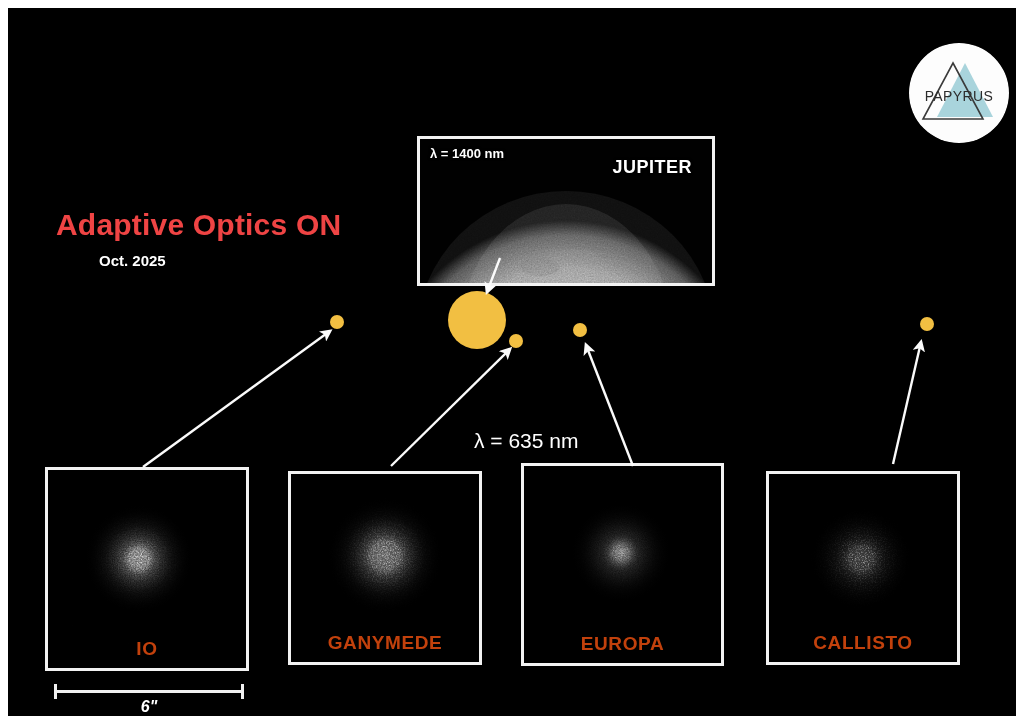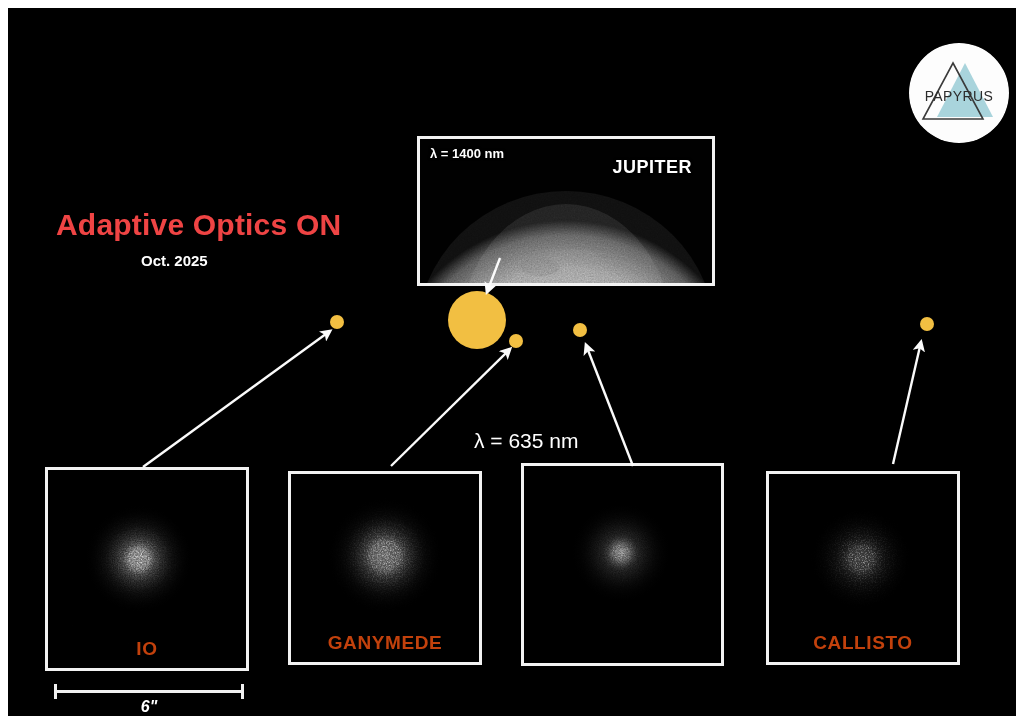--- a/index.html
+++ b/index.html
@@ -29,21 +29,21 @@
   #title-block { position: absolute; left: 48px; top: 200px; }
   #main-title {
     font-size: 30px;
     font-weight: bold;
     color: #ef4444;
     letter-spacing: 0.2px;
     white-space: nowrap;
   }
   #date-sub {
     margin-top: 10px;
-    margin-left: 85px;
+    margin-left: 43px;
     font-size: 15px;
     font-weight: bold;
     color: #ffffff;
     white-space: nowrap;
   }
 
   
   #jupiter-panel {
     position: absolute;
     left: 409px;
@@ -259,20 +259,21 @@
 
     <div class="moon-panel" id="panel-europa" style="left: 513px; top: 455px; width: 197px; height: 197px;">
       <div class="inner">
         <svg width="100%" height="100%" viewBox="0 0 191 191" preserveAspectRatio="none">
           <rect x="0" y="0" width="191" height="191" fill="#010101"></rect>
           <circle cx="94" cy="84" r="48" fill="url(#blobEur)" opacity="0.38"></circle>
           <circle cx="94" cy="84" r="21" fill="url(#blobEur)"></circle>
           <rect x="0" y="0" width="191" height="191" filter="url(#fnoise37)" opacity="0.5"></rect>
         </svg>
       </div>
+      <div class="moon-label">EUROPA</div>
     </div>
 
     <div class="moon-panel" id="panel-callisto" style="left: 758px; top: 463px; width: 188px; height: 188px;">
       <div class="inner">
         <svg width="100%" height="100%" viewBox="0 0 182 182" preserveAspectRatio="none">
           <rect x="0" y="0" width="182" height="182" fill="#010101"></rect>
           <circle cx="89" cy="82" r="50" fill="url(#blobCal)" opacity="0.40"></circle>
           <circle cx="89" cy="82" r="27" fill="url(#blobCal)"></circle>
           <rect x="0" y="0" width="182" height="182" filter="url(#fnoise53)" opacity="0.72"></rect>
         </svg>

